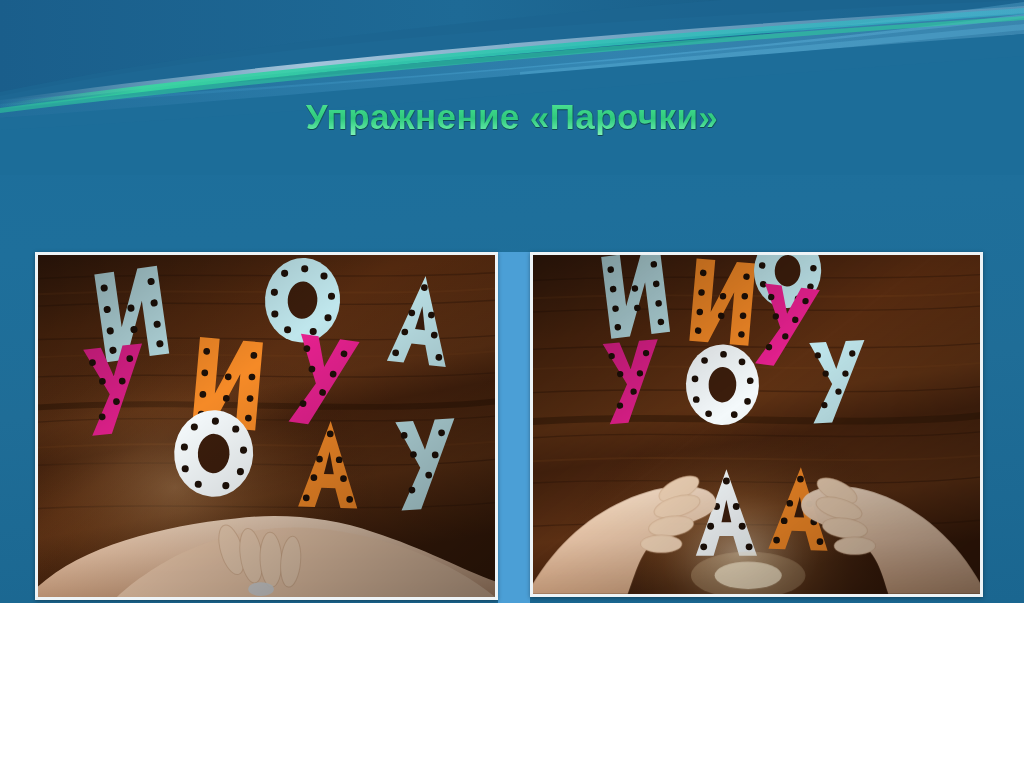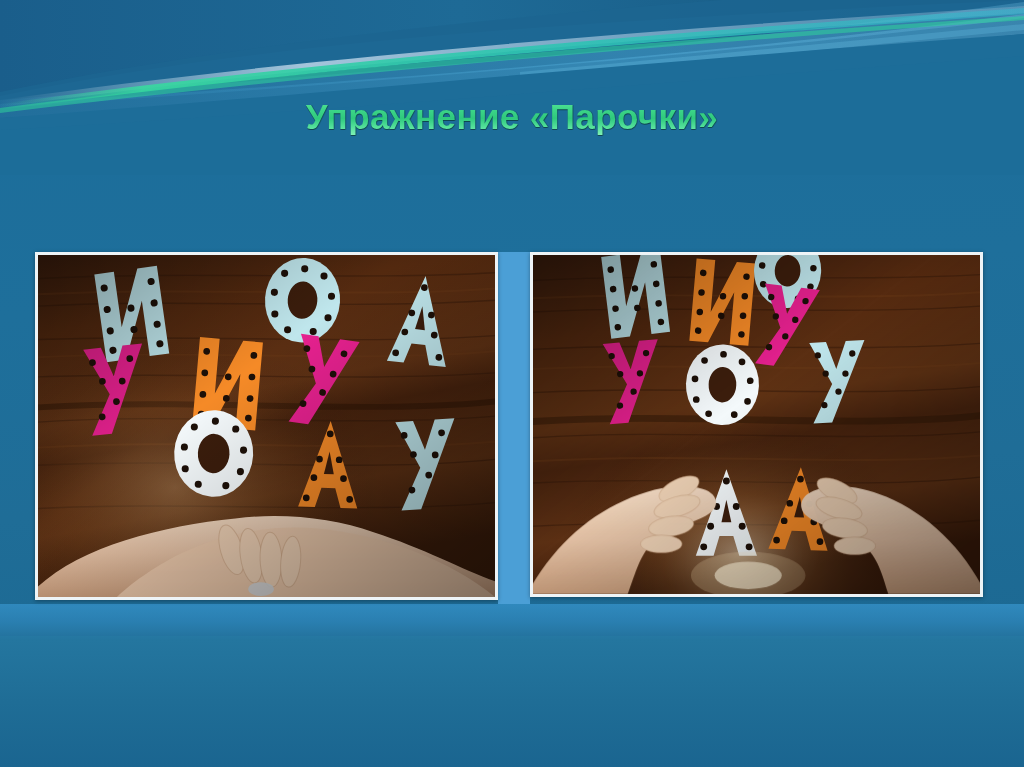--- a/index.html
+++ b/index.html
@@ -4,21 +4,21 @@
 <title>Упражнение «Парочки»</title>
 <style>
   * { margin:0; padding:0; box-sizing:border-box; }
   html, body {
     width:1024px; height:767px;
     font-family:"Liberation Sans", sans-serif;
     overflow:hidden;
   }
   #slide {
     position:relative;
-    width:1024px; height:767px;
+    width:1024px; height:603px;
     background:linear-gradient(176deg,#1b6d9b 0%,#1e6f9b 38%,#1f6d97 62%,#1a6690 100%);
     overflow:hidden;
   }
   
   #waves { position:absolute; left:0; top:0; width:1024px; height:175px; }
   #waves svg { display:block; width:1024px; height:175px; }
 
   
   #title-block {
     position:absolute; left:0; top:98px; width:1024px;

